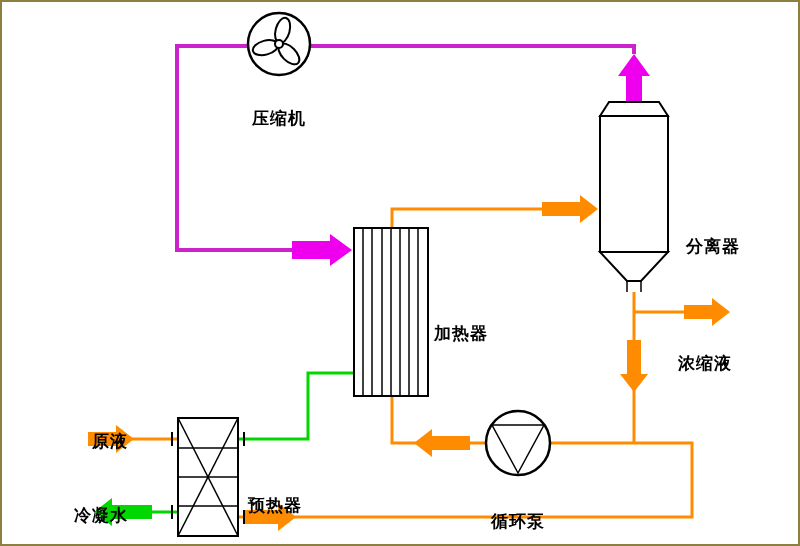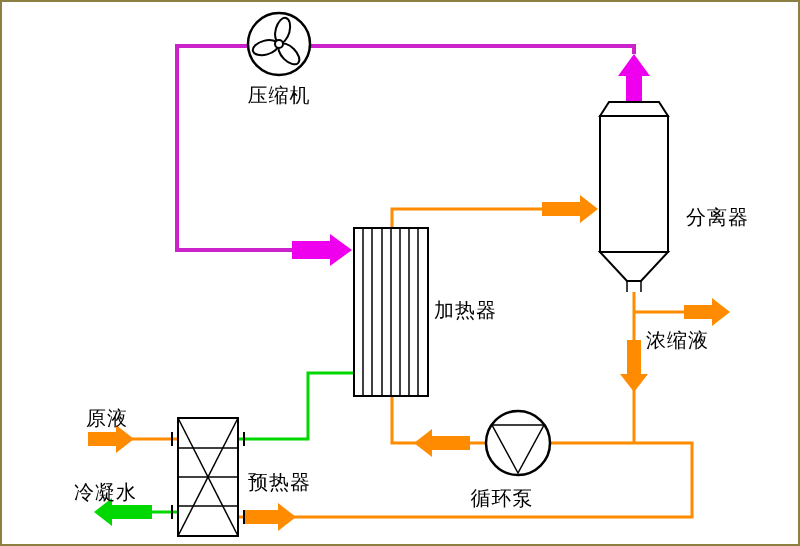--- a/index.html
+++ b/index.html
@@ -9,25 +9,26 @@
     width: 800px;
     height: 546px;
     background: var(--canvas-bg, #ffffff);
     border: 2px solid var(--frame-border, #8d7f42);
     overflow: hidden;
     font-family: "Liberation Sans", "DejaVu Sans", sans-serif;
   }
   .canvas svg { position: absolute; left: 0; top: 0; }
   .lbl {
     position: absolute;
-    font-size: 20px;
-    font-weight: 400;
+    font-size: 17px;
+    font-weight: 700;
     color: #000;
     white-space: nowrap;
     letter-spacing: 1px;
+    margin-top: 25px;
   }
   .center-x { transform: translateX(-50%); }
   
   .l-m { stroke: var(--magenta-line, #cc22cc); stroke-width: 4; fill: none; }
   .l-o { stroke: var(--orange, #ff8c00); stroke-width: 3; fill: none; }
   .l-g { stroke: var(--green, #00d800); stroke-width: 3; fill: none; }
   
   .a-m { fill: var(--magenta-arrow, #ee00ee); stroke: none; }
   .a-o { fill: var(--orange, #ff8c00); stroke: none; }
   .a-g { fill: var(--green, #00d800); stroke: none; }
@@ -152,26 +153,26 @@
     </g>
 
     <g>
       <circle class="eq-thick" cx="516" cy="441" r="32"></circle>
       <polygon class="eq-line" points="516,471 490,423 542,423"></polygon>
     </g>
   </svg>
 
   <span class="lbl center-x" style="left:277px; top:80px;">压缩机</span>
 
-  <span class="lbl" style="left:684px; top:202px;">分离器</span>
+  <span class="lbl" style="left:684px; top:208px;">分离器</span>
 
   <span class="lbl" style="left:432px; top:295px;">加热器</span>
 
   <span class="lbl" style="left:246px; top:467px;">预热器</span>
 
-  <span class="lbl center-x" style="left:500px; top:483px;">循环泵</span>
+  <span class="lbl center-x" style="left:516px; top:483px;">循环泵</span>
 
-  <span class="lbl" style="left:84px; top:403px;">原液</span>
+  <span class="lbl" style="left:90px; top:403px;">原液</span>
 
   <span class="lbl" style="left:72px; top:477px;">冷凝水</span>
 
-  <span class="lbl" style="left:644px; top:325px;text-align:right;">浓缩液</span>
+  <span class="lbl" style="left:676px; top:325px;text-align:right;">浓缩液</span>
 </div>
 
 </body></html>

